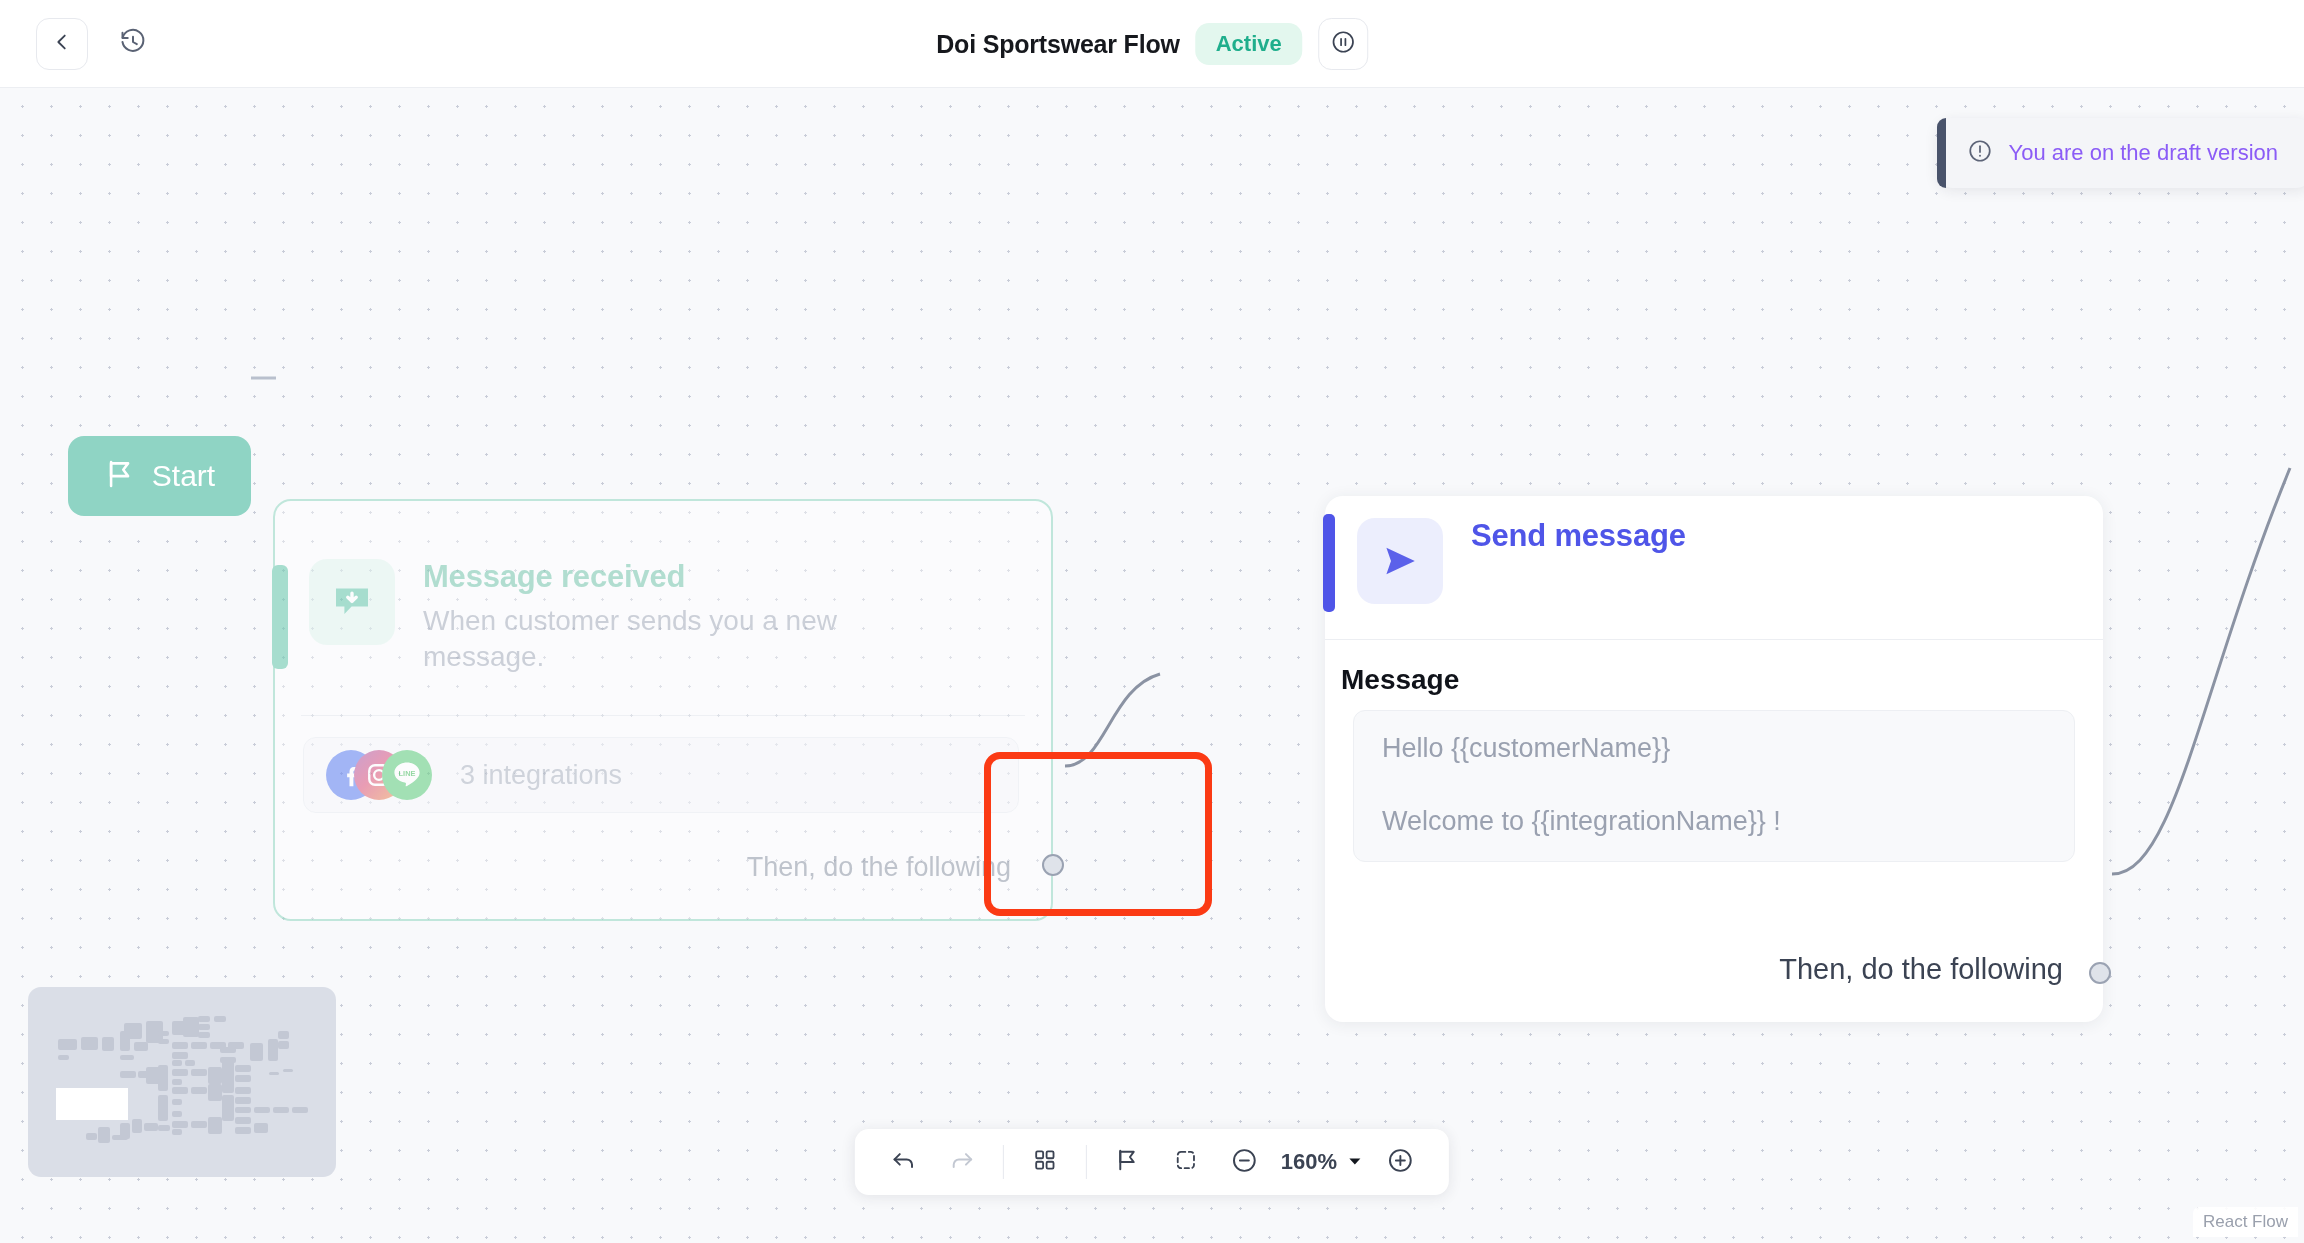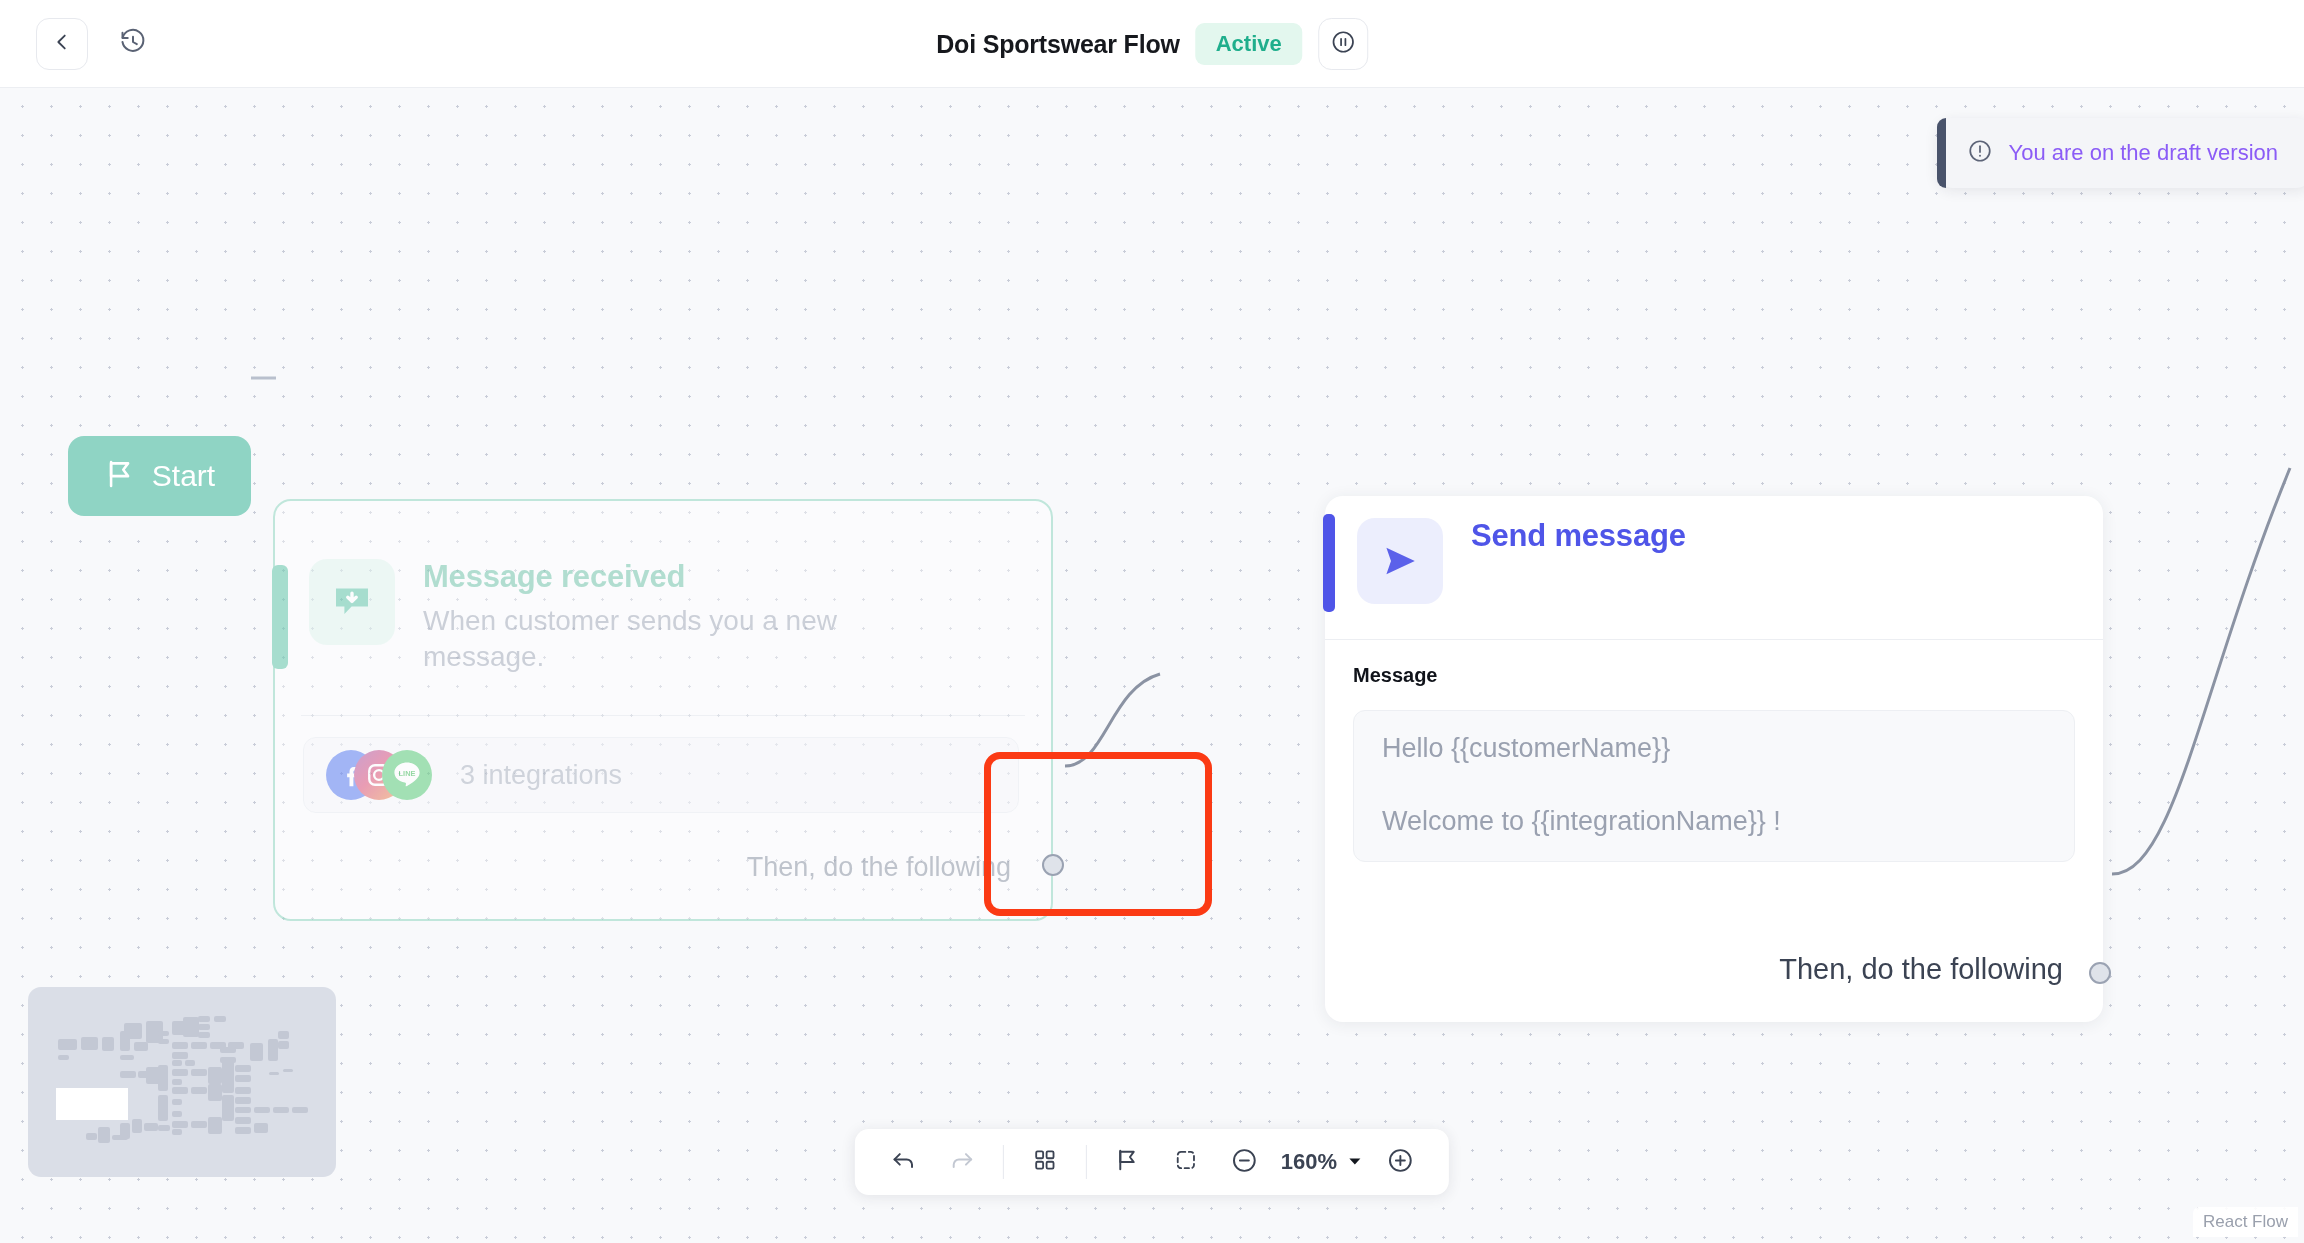--- a/index.html
+++ b/index.html
@@ -32,21 +32,21 @@
     background: transparent; border: none;
   }
   .hdr-center {
     position: absolute; left: 50%; top: 18px; transform: translateX(-50%);
     display: flex; align-items: center; gap: 16px;
   }
   .flow-title { font-size: 25px; font-weight: 700; color: #16181d; letter-spacing: -0.2px; white-space: nowrap; }
   .status-pill {
     background: #e3f7ee; color: #1fae8c;
     font-size: 22px; font-weight: 600;
-    padding: 8px 20px; border-radius: 9px; white-space: nowrap;
+    padding: 8px 20px; border-radius: 14px; white-space: nowrap;
   }
   .pause-btn {
     width: 50px; height: 52px; border-radius: 13px;
     background: #ffffff; border: 1px solid #e7e9ee;
     display: flex; align-items: center; justify-content: center; cursor: pointer;
   }
   .hdr-right { position: absolute; right: 34px; top: 15px; display: flex; align-items: center; gap: 26px; }
   .saved {
     display: flex; align-items: center; gap: 10px;
     color: #9aa0ad; font-size: 21px; font-weight: 400; white-space: nowrap;
@@ -180,22 +180,22 @@
   .send-head { position: absolute; left: 32px; top: 22px; right: 24px; display: flex; gap: 28px; }
   .send-icon-box {
     width: 86px; height: 86px; border-radius: 18px;
     background: #eceefd;
     display: flex; align-items: center; justify-content: center; flex: none;
   }
   .send-title { color: #4f55e8; font-size: 31px; font-weight: 700; letter-spacing: -0.2px; }
   .send-desc { color: #505869; font-size: 28px; margin-top: 8px; }
   .send-divider { position: absolute; left: 0; right: 0; top: 143px; height: 1px; background: #eceef2; }
   .msg-label {
-    position: absolute; left: 28px; top: 168px;
-    color: #10131a; font-size: 20px; font-weight: 700;
+    position: absolute; left: 16px; top: 168px;
+    color: #10131a; font-size: 28px; font-weight: 700;
   }
   .msg-box {
     position: absolute; left: 28px; top: 214px;
     width: 722px; height: 152px;
     background: #f8f9fb; border: 1px solid #edeff3; border-radius: 12px;
     padding: 22px 28px;
   }
   .msg-line { color: #9aa1b0; font-size: 27px; line-height: 1.15; }
   .msg-line.second { margin-top: 42px; }
   .send-then {

